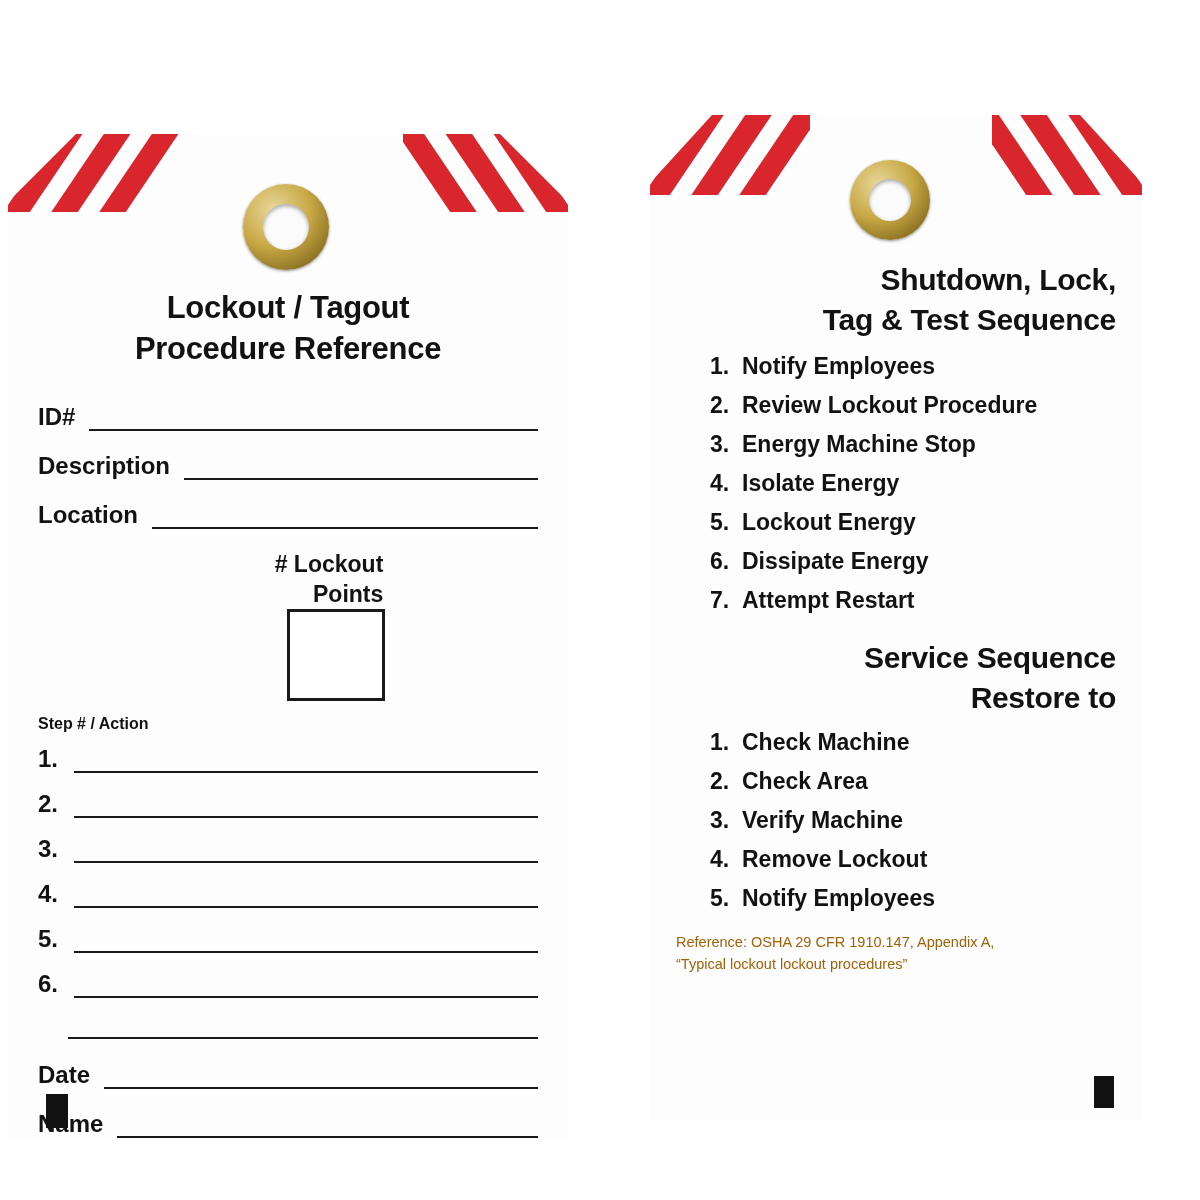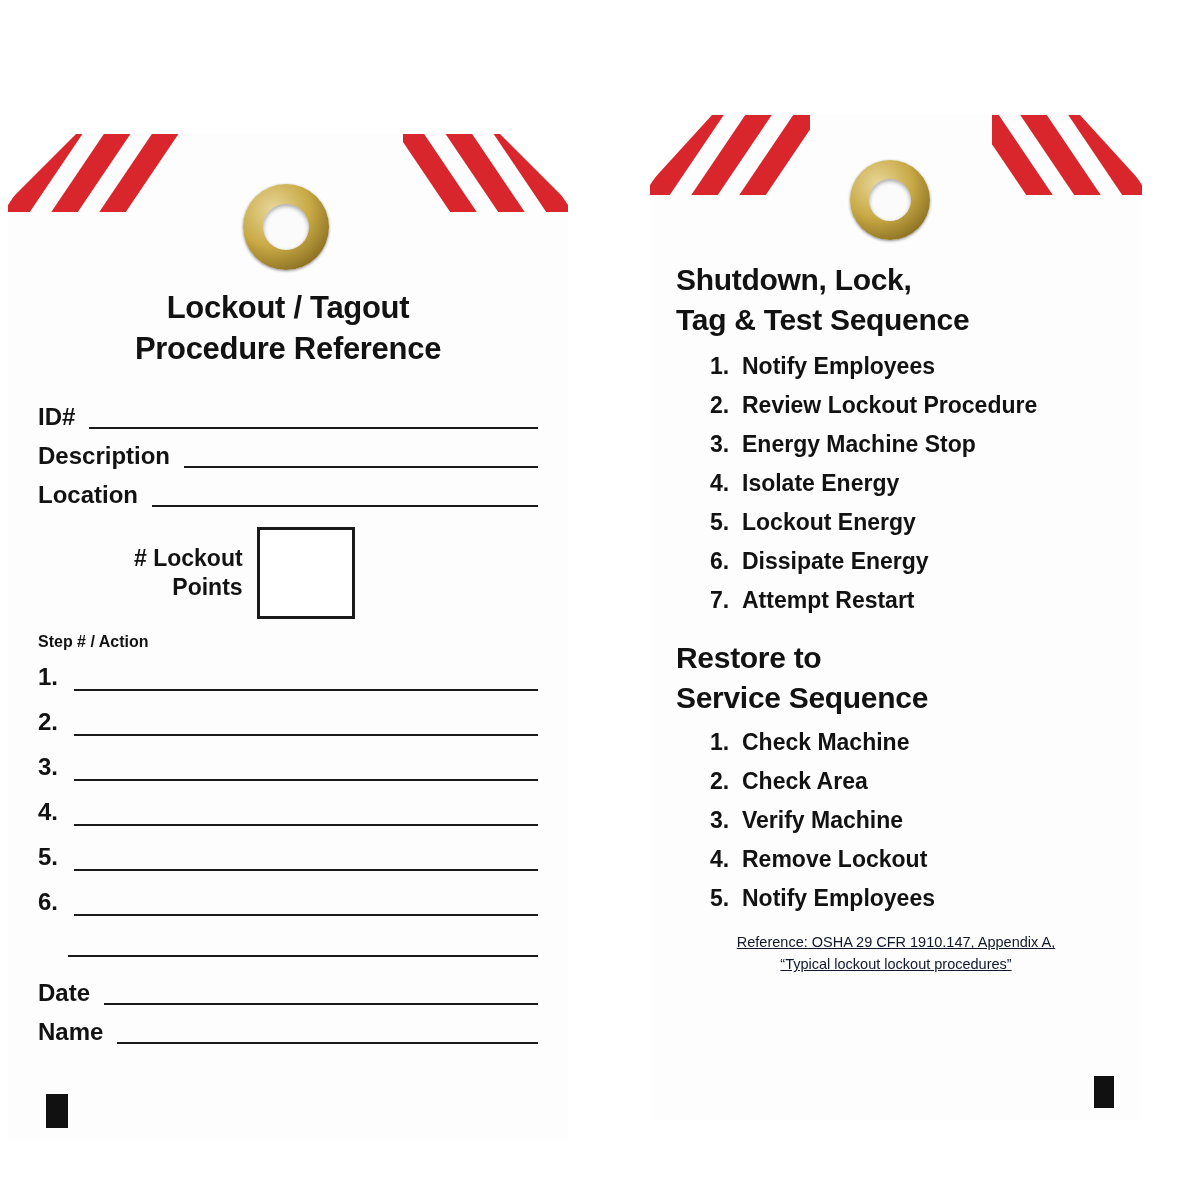--- a/index.html
+++ b/index.html
@@ -99,42 +99,43 @@
     text-align: center;
     font-size: 31px;
     font-weight: bold;
     color: #121212;
     line-height: 1.33;
     letter-spacing: -0.3px;
     margin-bottom: 34px;
   }
   .field-row {
     display: flex;
-    align-items: center;
-    margin-bottom: 11px;
+    align-items: flex-end;
+    margin-bottom: 21px;
   }
   .field-label {
     font-size: 24px;
     font-weight: bold;
     color: #121212;
     white-space: nowrap;
   }
   .field-line {
     flex: 1;
     border-bottom: 2px solid #1a1a1a;
     height: 22px;
     margin-left: 14px;
   }
 
   .lockout-points {
     display: flex;
     align-items: center;
     justify-content: flex-start;
     margin: 18px 0 10px 0;
     padding-left: 96px;
+    flex-direction: column;
   }
   .lp-label {
     font-size: 23px;
     font-weight: bold;
     color: #121212;
     text-align: right;
     line-height: 1.28;
     margin-right: 14px;
   }
   .lp-box {
@@ -175,21 +176,21 @@
 
   
   .back-body {
     position: absolute;
     left: 0; top: 205px;
     width: 492px;
     padding: 0 26px;
     box-sizing: border-box;
   }
   .back-title {
-    text-align: left;
+    text-align: right;
     font-size: 30px;
     font-weight: bold;
     color: #121212;
     line-height: 1.32;
     letter-spacing: -0.3px;
     margin-bottom: 16px;
   }
   .back-title.second {
     margin-top: 26px;
     margin-bottom: 14px;
@@ -206,25 +207,23 @@
     line-height: 1.0;
     margin-bottom: 16px;
     display: flex;
   }
   ol.seq li .n {
     width: 32px;
     flex: none;
   }
   .reference {
     margin-top: 22px;
-    text-align: center;
     font-size: 14.5px;
-    color: #0f172a;
+    color: #a16207;
     line-height: 1.5;
-    text-decoration: underline;
   }
 </style>
 </head>
 <body>
 
 <div id="stage">
 
   <div class="tag tag-front">
 
     <div class="stripes stripe-left-front">
@@ -363,22 +362,22 @@
           <span class="n">6.</span>
           <span>Dissipate Energy</span>
         </li>
         <li>
           <span class="n">7.</span>
           <span>Attempt Restart</span>
         </li>
       </ol>
 
       <div class="back-title second">
+        <div>Service Sequence</div>
         <div>Restore to</div>
-        <div>Service Sequence</div>
       </div>
 
       <ol class="seq">
         <li>
           <span class="n">1.</span>
           <span>Check Machine</span>
         </li>
         <li>
           <span class="n">2.</span>
           <span>Check Area</span>

